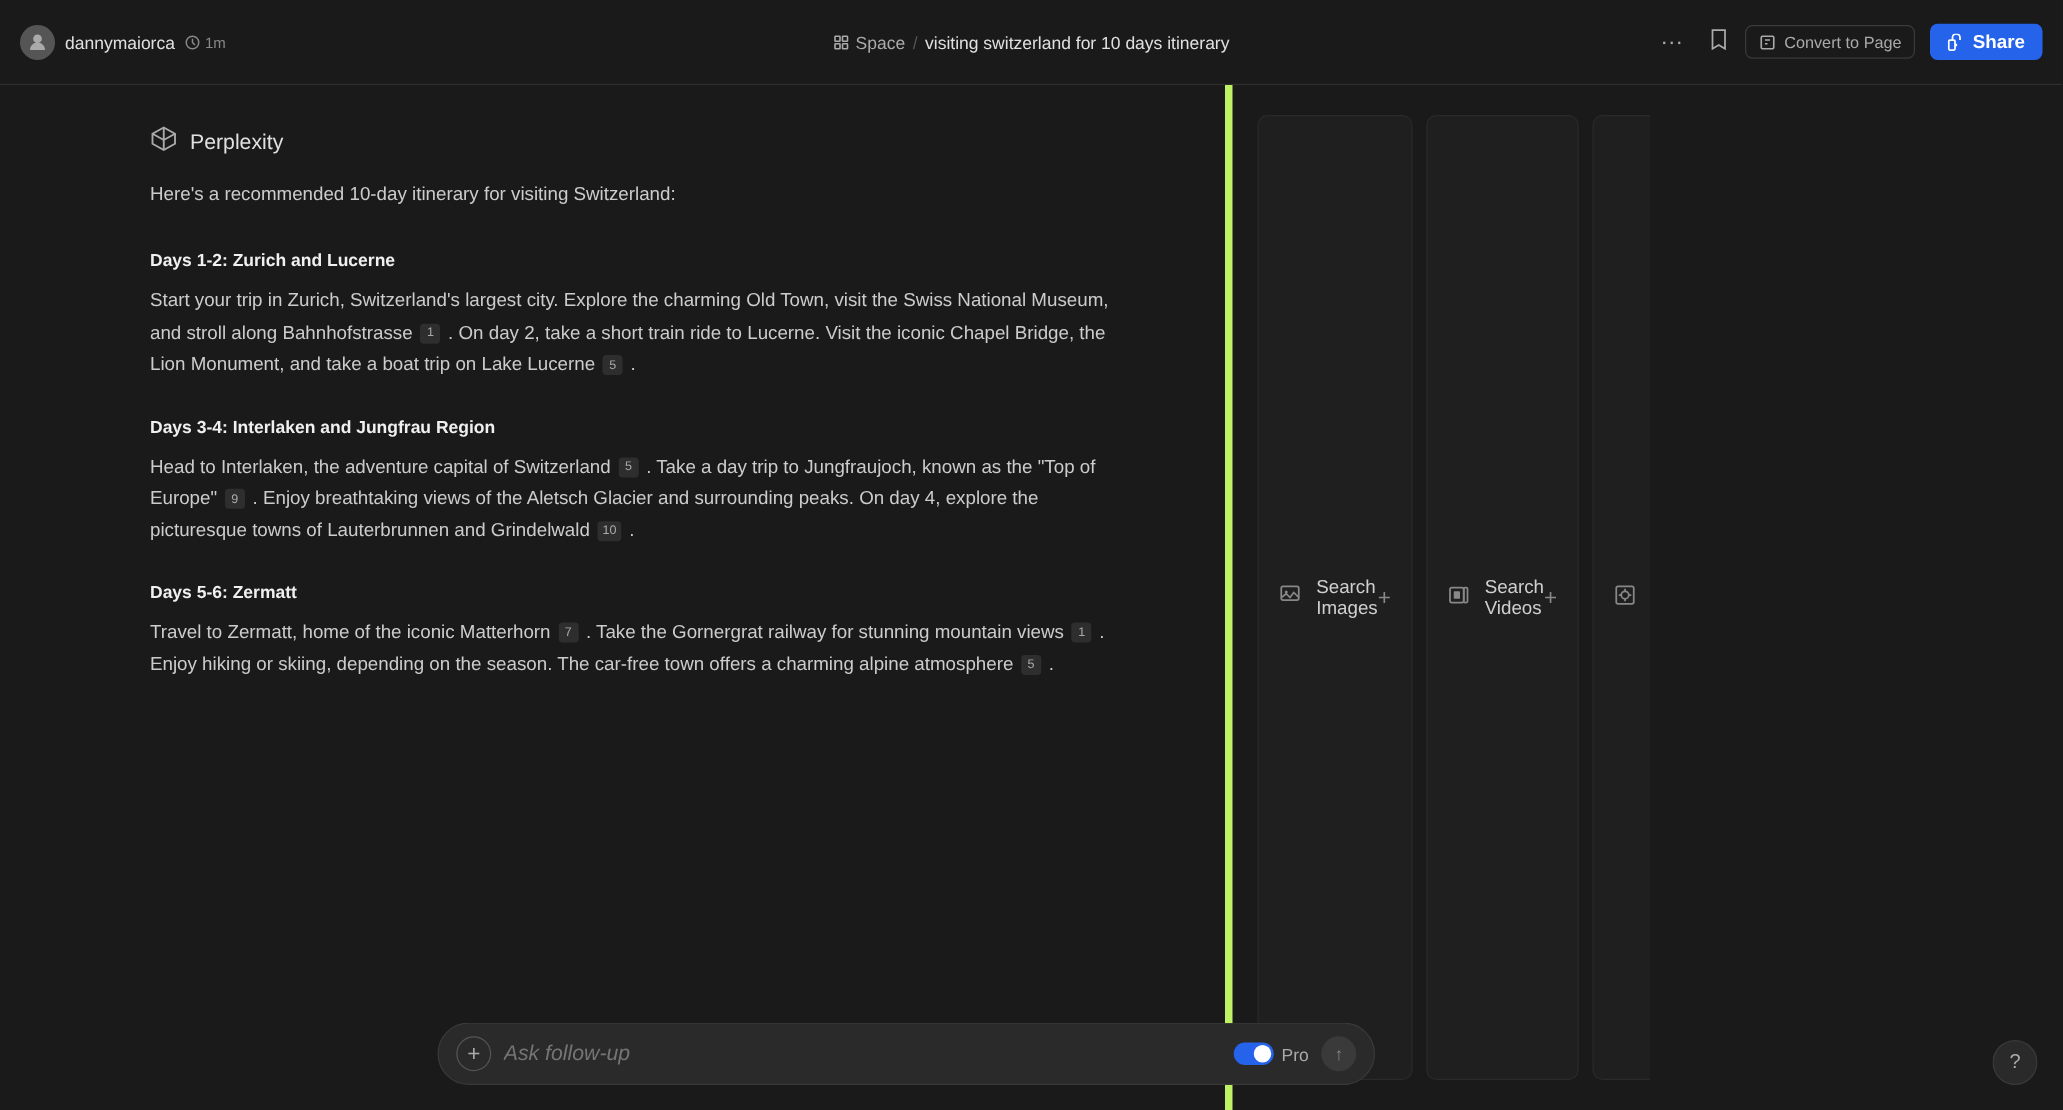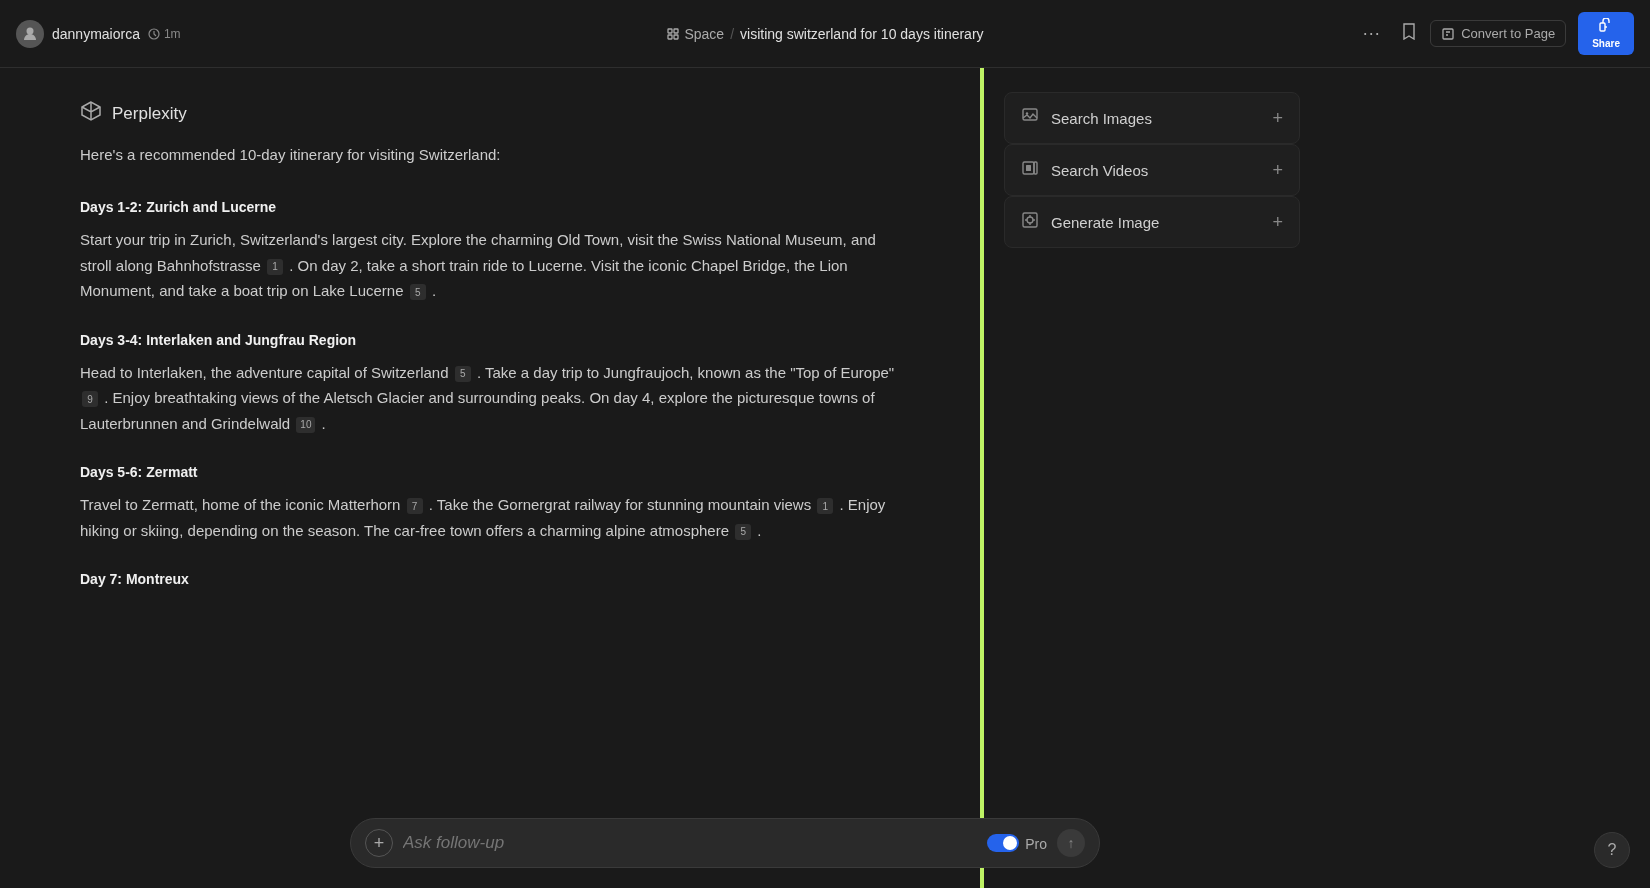--- a/index.html
+++ b/index.html
@@ -118,39 +118,38 @@
       border-radius: 6px;
       padding: 5px 10px;
     }
 
     .topbar-share {
       display: flex;
       align-items: center;
       gap: 6px;
       background-color: #2563eb;
       color: #fff;
-      font-size: 10px;
+      font-size: 15px;
       font-weight: 600;
       cursor: pointer;
       border-radius: 6px;
       padding: 6px 14px;
-      flex-direction: column;
     }
 
     
     .main-layout {
       display: flex;
       flex: 1;
       overflow: hidden;
     }
 
     
     .content-area {
       flex: 1;
-      padding: 32px 80px 32px 80px;
+      padding: 32px 80px 32px 120px;
       overflow-y: auto;
       max-width: 980px;
     }
 
     .perplexity-header {
       display: flex;
       align-items: center;
       gap: 10px;
       margin-bottom: 16px;
     }
@@ -200,24 +199,23 @@
       vertical-align: middle;
       min-width: 16px;
       height: 16px;
     }
 
     
     .sidebar {
       width: 340px;
       flex-shrink: 0;
       padding: 24px 20px;
-      border-left: 4px solid #bef264;
-      display: flex;
-      flex-direction: column;
-      gap: 0;
+      border-left: 6px solid #bef264;
+      display: flex;
+      gap: 11px;
       overflow-y: auto;
     }
 
     .sidebar-item {
       display: flex;
       align-items: center;
       justify-content: space-between;
       padding: 14px 16px;
       border-radius: 8px;
       cursor: pointer;
@@ -467,21 +465,20 @@
     <p class="section-body">
       Travel to Zermatt, home of the iconic Matterhorn
       <span class="citation">7</span>
       . Take the Gornergrat railway for stunning mountain views
       <span class="citation">1</span>
       . Enjoy hiking or skiing, depending on the season. The car-free town offers a charming alpine atmosphere
       <span class="citation">5</span>
       .
     </p>
 
-    <h2 class="section-heading">Day 7: Montreux</h2>
     <p class="section-body"></p>
 
   </div>
 
   <div class="sidebar">
 
     <div class="sidebar-item">
       <div class="sidebar-item-left">
         <span class="sidebar-item-icon">
           <svg width="18" height="18" viewBox="0 0 18 18" fill="none" stroke="#888" stroke-width="1.4">

